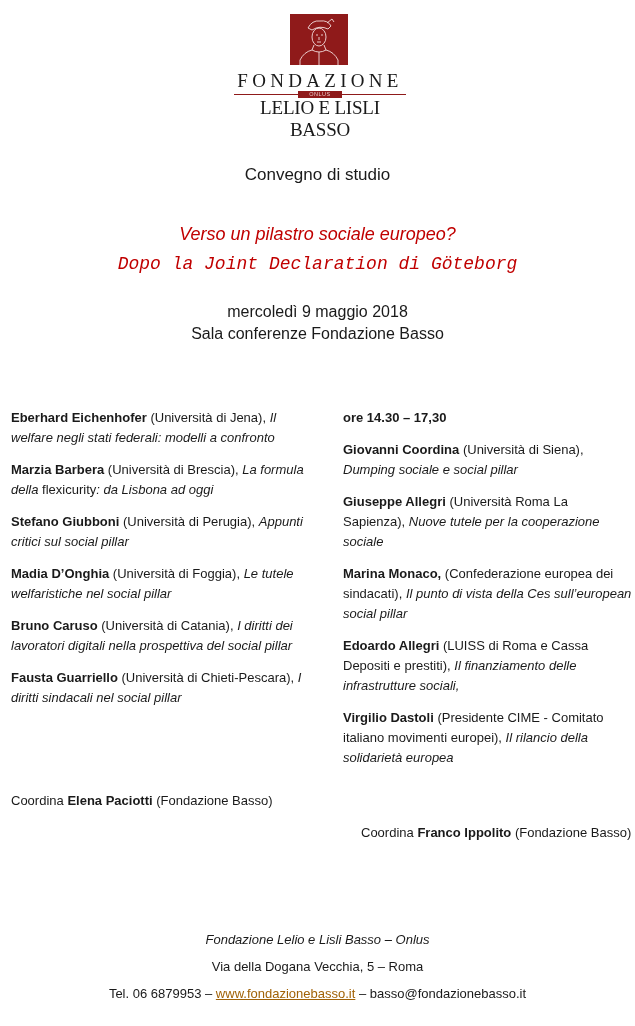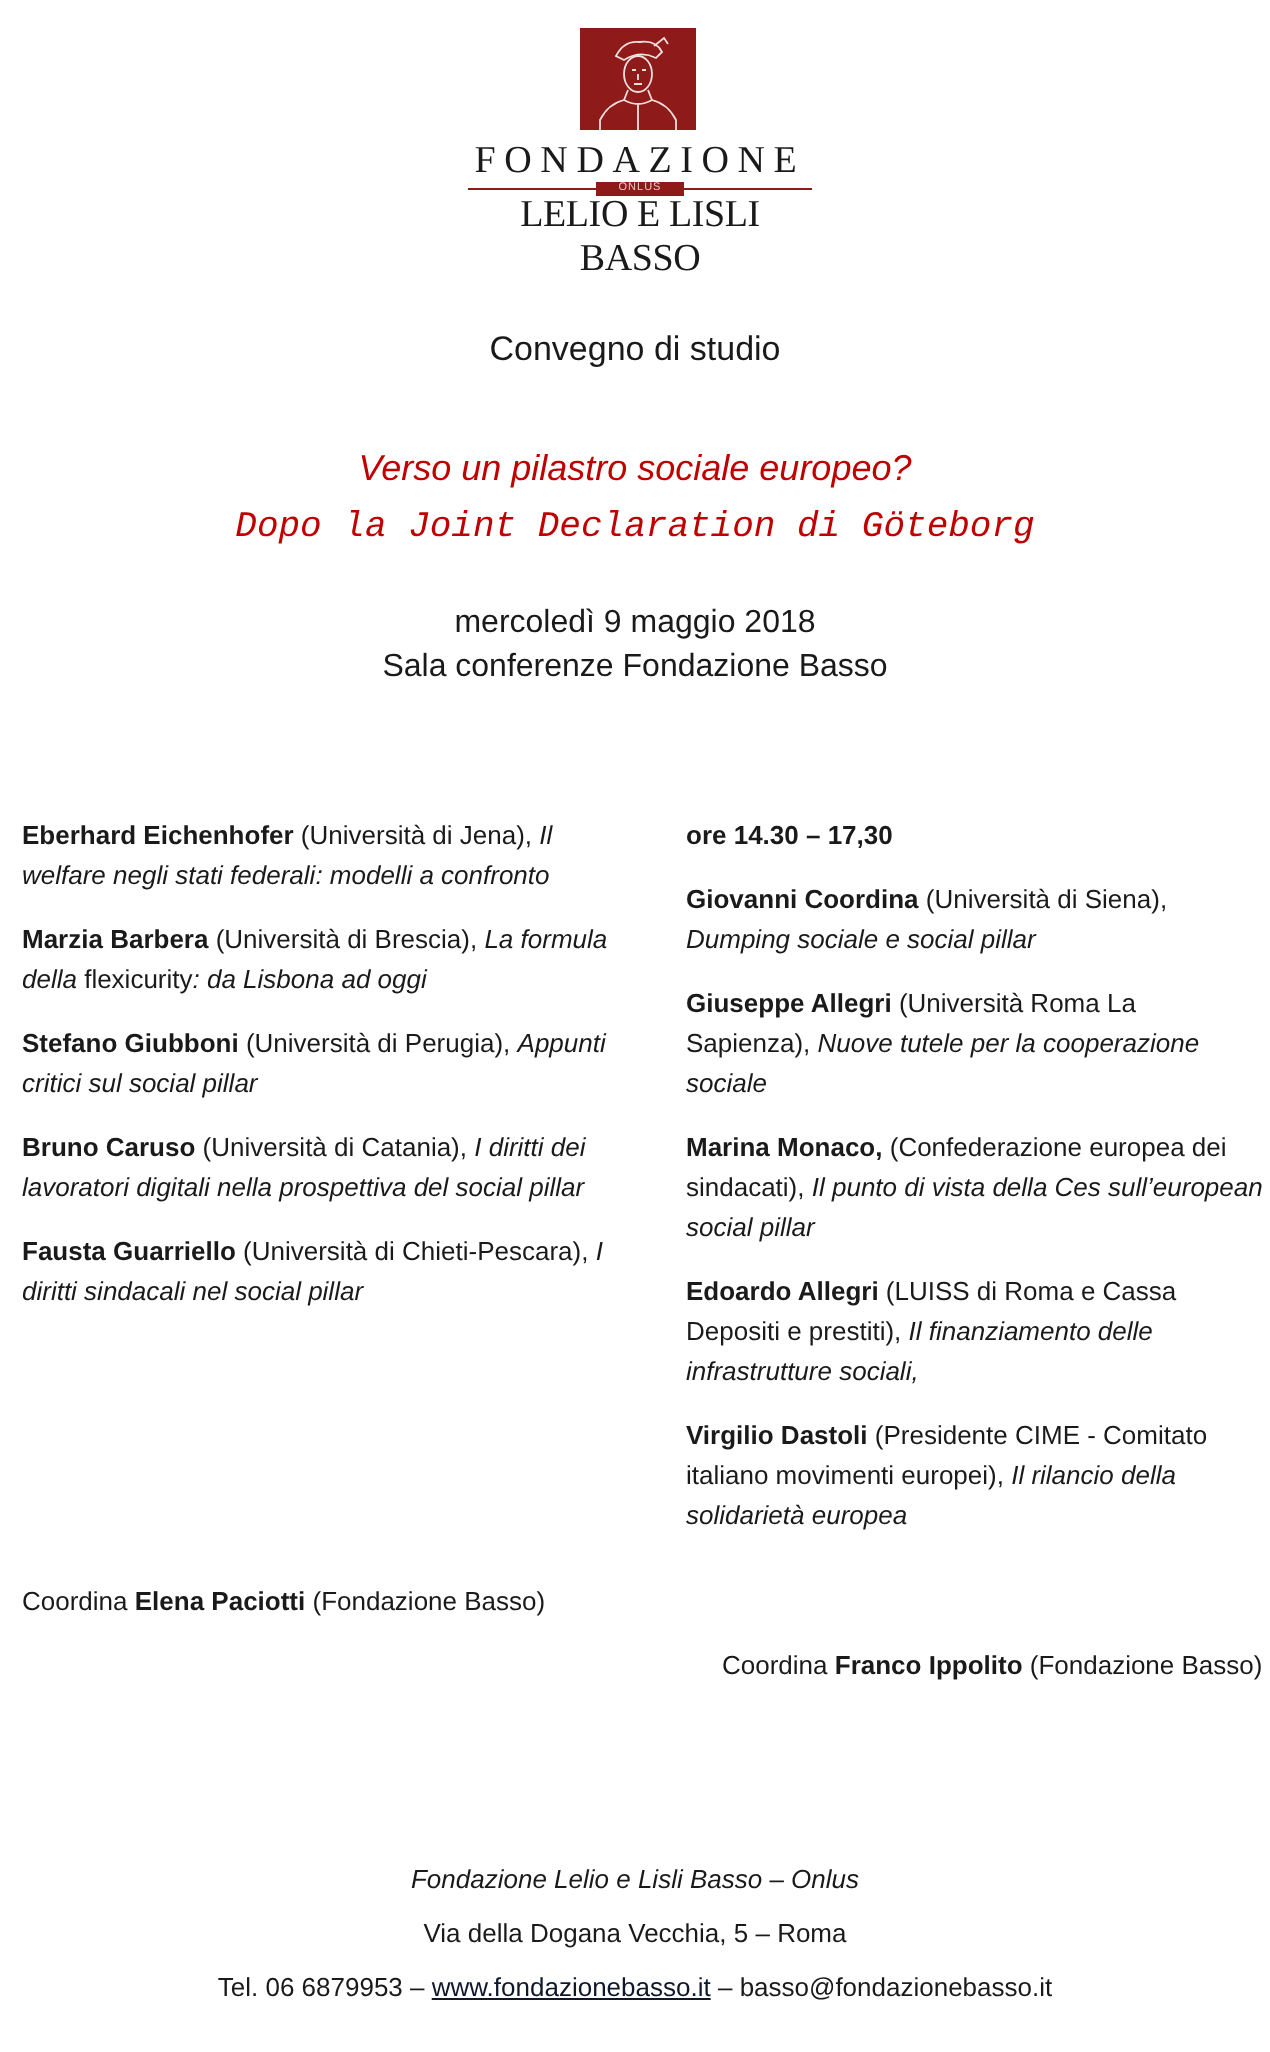--- a/index.html
+++ b/index.html
@@ -31,21 +31,21 @@
   .talk { margin-bottom: 12px; }
   .talk b { font-weight: bold; }
   .talk i { font-style: italic; }
   .coord-left { position: absolute; left: 11px; top: 793px; font-size: 13px; }
   .coord-right { position: absolute; left: 361px; top: 825px; font-size: 13px; }
 
   .footer { position: absolute; left: 0; width: 635px; text-align: center; font-size: 13px; }
   .f1 { top: 932px; font-style: italic; }
   .f2 { top: 959px; }
   .f3 { top: 986px; }
-  .link { color: #0f172a; text-decoration: underline; }
+  .link { color: #a16207; text-decoration: underline; }
 </style>
 </head>
 <body>
 
 <div class="logo">
   <div class="logo-box">
     <svg viewBox="0 0 58 51">
       <g fill="none" stroke="#f3dede" stroke-width="0.9">
         <path d="M18 14 Q22 6 30 7 Q38 6 41 12 L38 15 Q30 11 22 16 Z"></path>
         <path d="M37 9 l5 -4 l2 3"></path>
@@ -65,20 +65,21 @@
 <div class="center conv">Convegno di studio</div>
 <div class="center title t1">Verso un pilastro sociale europeo?</div>
 <div class="center title t2">Dopo la Joint Declaration di Göteborg</div>
 <div class="center date">mercoledì 9 maggio 2018</div>
 <div class="center venue">Sala conferenze Fondazione Basso</div>
 
 <div class="col col-left">
   <div class="talk"><b>Eberhard Eichenhofer</b><span> (Università di Jena), </span><i>Il welfare negli stati federali: modelli a confronto</i></div>
   <div class="talk"><b>Marzia Barbera</b><span> (Università di Brescia), </span><i>La formula della </i><span>flexicurity</span><i>: da Lisbona ad oggi</i></div>
   <div class="talk"><b>Stefano Giubboni</b><span> (Università di Perugia), </span><i>Appunti critici sul social pillar</i></div>
+  <div class="talk"><b>Madia D’Onghia</b><span> (Università di Foggia), </span><i>Le tutele welfaristiche nel social pillar</i></div>
   <div class="talk"><b>Bruno Caruso</b><span> (Università di Catania), </span><i>I diritti dei lavoratori digitali nella prospettiva del social pillar</i></div>
   <div class="talk"><b>Fausta Guarriello</b><span> (Università di Chieti-Pescara), </span><i>I diritti sindacali nel social pillar</i></div>
 </div>
 <div class="coord-left"><span>Coordina </span><b>Elena Paciotti</b><span> (Fondazione Basso)</span></div>
 
 <div class="col col-right">
   <div class="time">ore 14.30 – 17,30</div>
   <div class="talk"><b>Giovanni Coordina</b><span> (Università di Siena), </span><i>Dumping sociale e social pillar</i></div>
   <div class="talk"><b>Giuseppe Allegri</b><span> (Università Roma La Sapienza), </span><i>Nuove tutele per la cooperazione sociale</i></div>
   <div class="talk"><b>Marina Monaco,</b><span> (Confederazione europea dei sindacati), </span><i>Il punto di vista della Ces sull’european social pillar</i></div>

